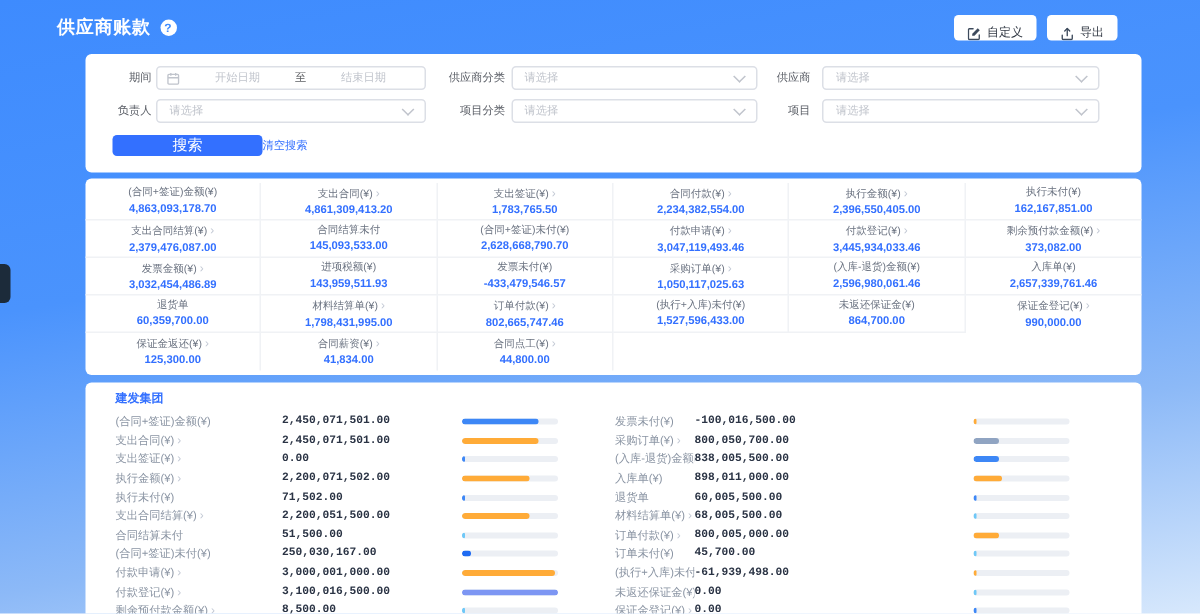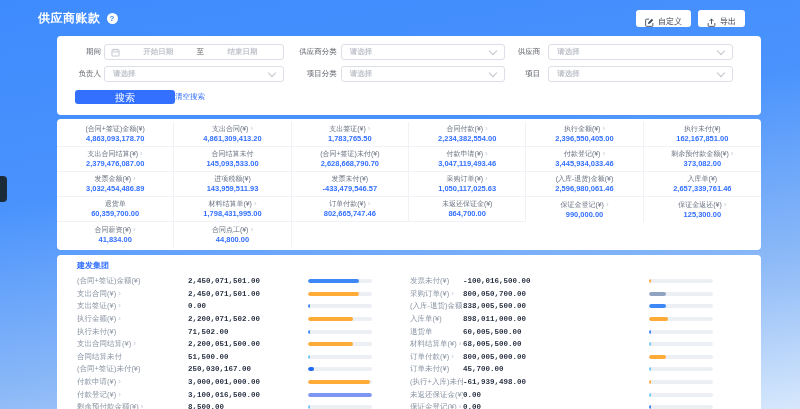--- a/index.html
+++ b/index.html
@@ -26,21 +26,21 @@
   .f-row{display:flex;align-items:center;margin-bottom:6px;}
   .f-label{font-size:7.5px;color:#5a5e66;text-align:right;flex:0 0 auto;}
   .w1{width:26px;margin-right:3px;}
   .w2{width:48px;margin-left:5px;margin-right:4px;}
   .w3{width:31px;margin-left:4px;margin-right:8px;}
   .input{height:16px;border:1px solid #dcdfe6;border-radius:3px;display:flex;align-items:center;
          box-sizing:border-box;background:#fff;font-size:7.5px;cursor:pointer;}
   .daterange{width:180px;padding:0 6px;}
   .w-select1{width:165px;}
   .w-select2{width:185px;}
-  .ph{color:#c0c4cc;font-weight:bold;}
+  .ph{color:#c0c4cc;}
   .flex1{flex:1;text-align:center;}
   .sel-ph{flex:1;text-align:left;padding-left:8px;}
   .sep{color:#606266;padding:0 4px;}
   .chev{width:5px;height:5px;border-right:1px solid #c0c4cc;border-bottom:1px solid #c0c4cc;
         transform:rotate(45deg);margin:-2px 8px 0 4px;flex:0 0 auto;}
   .f-actions{display:flex;align-items:center;margin-top:8px;}
   .search-btn{width:100px;height:14px;background:#3370ff;color:#fff;border:none;border-radius:3px;
               font-size:10px;cursor:pointer;font-family:inherit;line-height:14px;}
   .clear-link{color:#3370ff;font-size:7.5px;cursor:pointer;text-decoration:none;}
   
@@ -227,20 +227,24 @@
         </div>
         <div class="tile">
           <div class="t-label">材料结算单(¥)<span class="t-arrow">›</span></div>
           <div class="t-value">1,798,431,995.00</div>
         </div>
         <div class="tile">
           <div class="t-label">订单付款(¥)<span class="t-arrow">›</span></div>
           <div class="t-value">802,665,747.46</div>
         </div>
         <div class="tile">
+          <div class="t-label">(执行+入库)未付(¥)</div>
+          <div class="t-value">1,527,596,433.00</div>
+        </div>
+        <div class="tile">
           <div class="t-label">未返还保证金(¥)</div>
           <div class="t-value">864,700.00</div>
         </div>
         <div class="tile no-b">
           <div class="t-label">保证金登记(¥)<span class="t-arrow">›</span></div>
           <div class="t-value">990,000.00</div>
         </div>
         <div class="tile no-b">
           <div class="t-label">保证金返还(¥)<span class="t-arrow">›</span></div>
           <div class="t-value">125,300.00</div>

